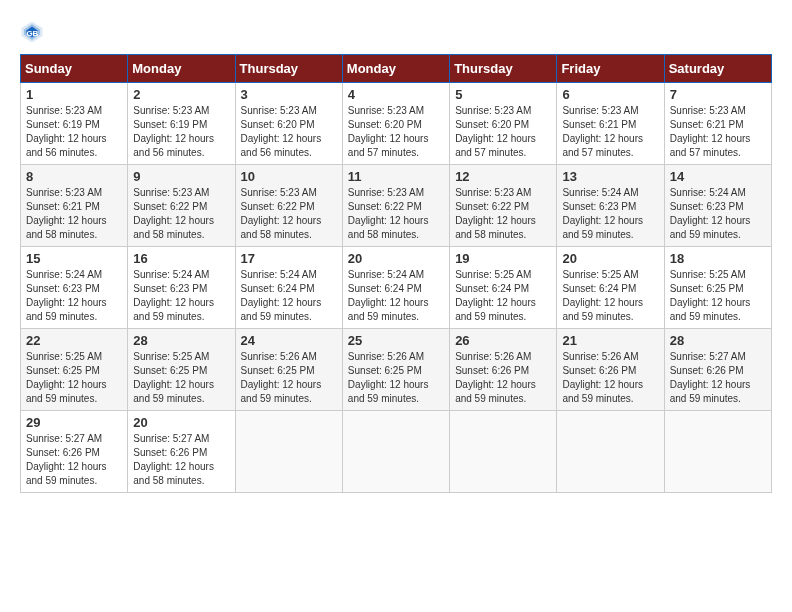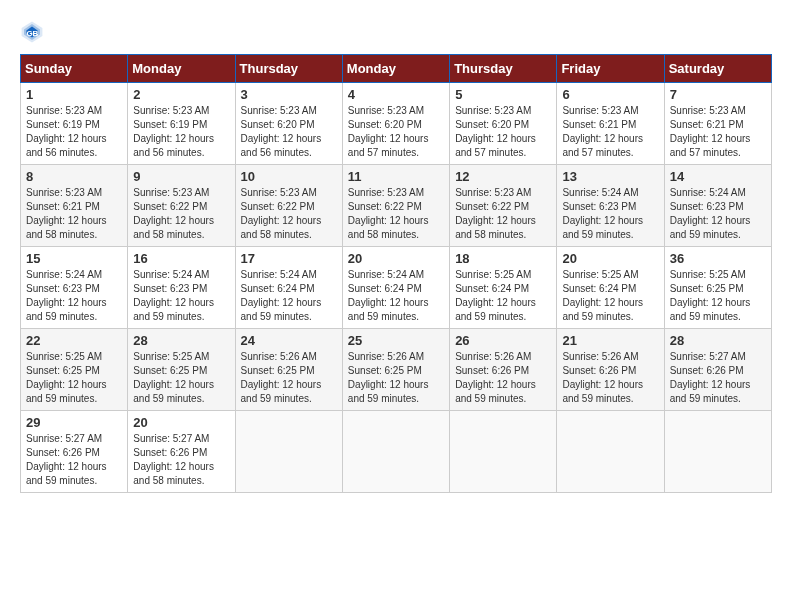--- a/index.html
+++ b/index.html
@@ -248,35 +248,35 @@
 and 59 minutes.</div>
         </td>
         <td>
           <span class="day-number">20</span>
           <div class="day-info" style="white-space: pre-line;">Sunrise: 5:24 AM
 Sunset: 6:24 PM
 Daylight: 12 hours
 and 59 minutes.</div>
         </td>
         <td>
+          <span class="day-number">19</span>
+          <div class="day-info" style="white-space: pre-line;">Sunrise: 5:25 AM
+Sunset: 6:24 PM
+Daylight: 12 hours
+and 59 minutes.</div>
+        </td>
+        <td>
+          <span class="day-number">20</span>
+          <div class="day-info" style="white-space: pre-line;">Sunrise: 5:25 AM
+Sunset: 6:24 PM
+Daylight: 12 hours
+and 59 minutes.</div>
+        </td>
+        <td>
           <span class="day-number">18</span>
-          <div class="day-info" style="white-space: pre-line;">Sunrise: 5:25 AM
-Sunset: 6:24 PM
-Daylight: 12 hours
-and 59 minutes.</div>
-        </td>
-        <td>
-          <span class="day-number">20</span>
-          <div class="day-info" style="white-space: pre-line;">Sunrise: 5:25 AM
-Sunset: 6:24 PM
-Daylight: 12 hours
-and 59 minutes.</div>
-        </td>
-        <td>
-          <span class="day-number">36</span>
           <div class="day-info" style="white-space: pre-line;">Sunrise: 5:25 AM
 Sunset: 6:25 PM
 Daylight: 12 hours
 and 59 minutes.</div>
         </td>
       </tr>
       <tr>
         <td>
           <span class="day-number">22</span>
           <div class="day-info" style="white-space: pre-line;">Sunrise: 5:25 AM

